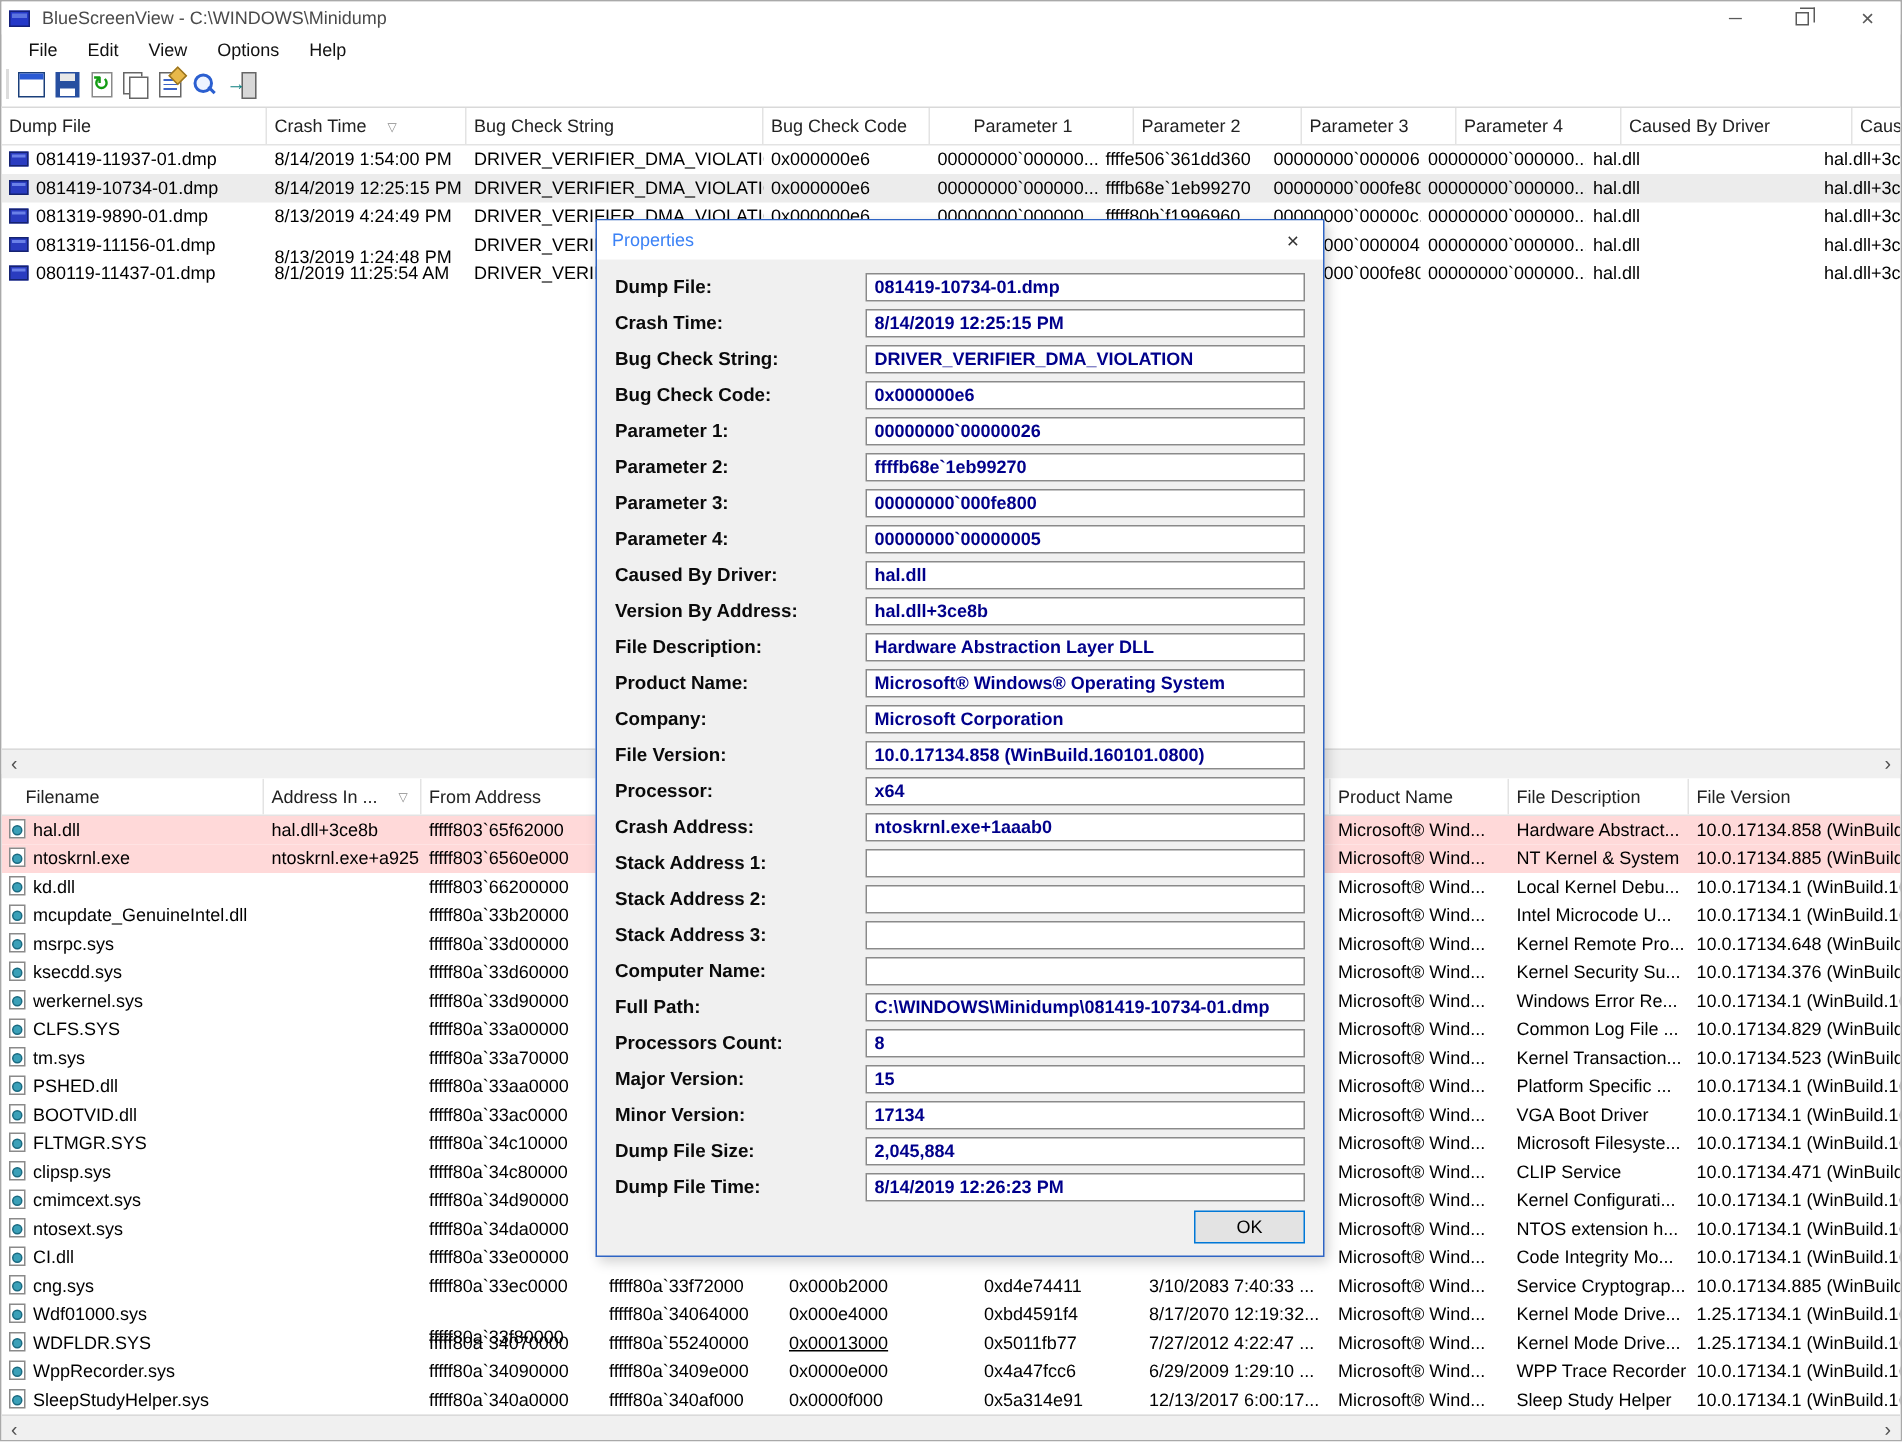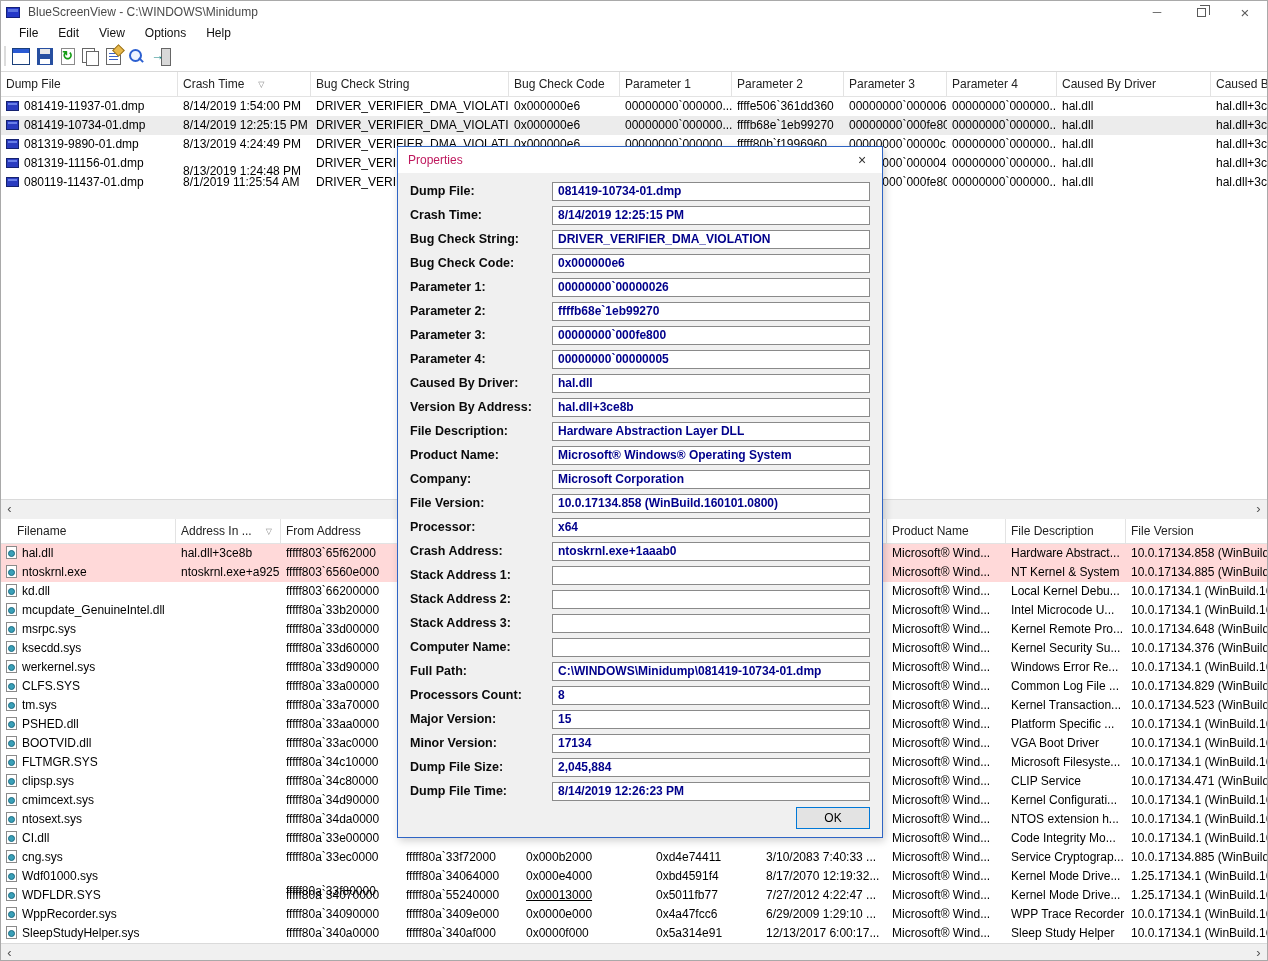--- a/index.html
+++ b/index.html
@@ -67,25 +67,25 @@
   .drv-icon{display:inline-block;width:11px;height:13px;background:#fff;border:1px solid #8a8a8a;vertical-align:-2px;margin-right:5px;position:relative;}
   .drv-icon::after{content:"";position:absolute;left:1px;bottom:1px;width:5px;height:5px;border-radius:50%;background:#3aa0b8;border:1px solid #1a6a80;}
 
   
   .hscroll{position:absolute;left:0;right:0;height:17px;background:#f0f0f0;border-top:1px solid #dadada;display:flex;justify-content:space-between;}
   .hs-btn{width:17px;height:16px;display:flex;align-items:center;justify-content:center;color:#505050;font-size:13px;}
 
   
   .dialog{position:absolute;left:396px;top:145px;width:486px;height:692px;background:#f0f0f0;border:1px solid var(--accent);z-index:5;box-shadow:2px 3px 8px rgba(0,0,0,0.18);}
   .dlg-titlebar{height:26px;background:#fff;display:flex;align-items:center;padding:0 10px;}
-  .dlg-title{font-size:12px;color:#be185d;}
+  .dlg-title{font-size:12px;color:#3b82f6;}
   .dlg-close{margin-left:auto;color:#333;font-size:14px;width:20px;text-align:center;}
   .dlg-fields{padding:6px 12px 0 12px;}
   .fieldrow{display:flex;align-items:center;height:24px;}
-  .flabel{width:142px;font-weight:bold;font-size:12.5px;color:#0a0a0a;flex:none;white-space:nowrap;}
+  .flabel{width:167px;font-weight:bold;font-size:12.5px;color:#0a0a0a;flex:none;white-space:nowrap;}
   .fvalue{flex:1;height:19px;line-height:17px;background:#fff;border:1px solid #8a8a8a;padding:0 5px;color:var(--navy);font-weight:bold;font-size:12px;white-space:nowrap;overflow:hidden;}
   .ok-btn{position:absolute;right:12px;bottom:8px;width:74px;height:22px;background:#e3e3e3;border:1px solid #0078d7;font-size:12px;display:flex;align-items:center;justify-content:center;}
 </style>
 </head>
 <body>
 
 <div class="window">
 
   <div class="titlebar">
     <span class="app-icon"></span>
@@ -117,21 +117,21 @@
     <span class="tb-icon ic-find"></span>
     <span class="tb-icon ic-exit"></span>
   </div>
 
   <div class="upper-pane">
     <div class="thead" id="upper-head">
         <div class="th" style="width: 177px;">Dump File</div>
         <div class="th" style="width: 133px;">Crash Time<span class="sort-glyph">▽</span></div>
         <div class="th" style="width: 198px;">Bug Check String</div>
         <div class="th" style="width: 111px;">Bug Check Code</div>
-        <div class="th" style="width: 112px;">Parameter 1</div>
+        <div class="th" style="width: 112px; margin-left: 24px;">Parameter 1</div>
         <div class="th" style="width: 112px;">Parameter 2</div>
         <div class="th" style="width: 103px;">Parameter 3</div>
         <div class="th" style="width: 110px;">Parameter 4</div>
         <div class="th" style="width: 154px;">Caused By Driver</div>
         <div class="th" style="width: 95px;">Caused By</div>
       </div>
     <div class="rows" id="upper-rows">
         <div class="tr">
           <div class="td" style="width: 177px;"><span class="dump-icon"></span>081419-11937-01.dmp</div>
           <div class="td" style="width: 133px;">8/14/2019 1:54:00 PM</div>

